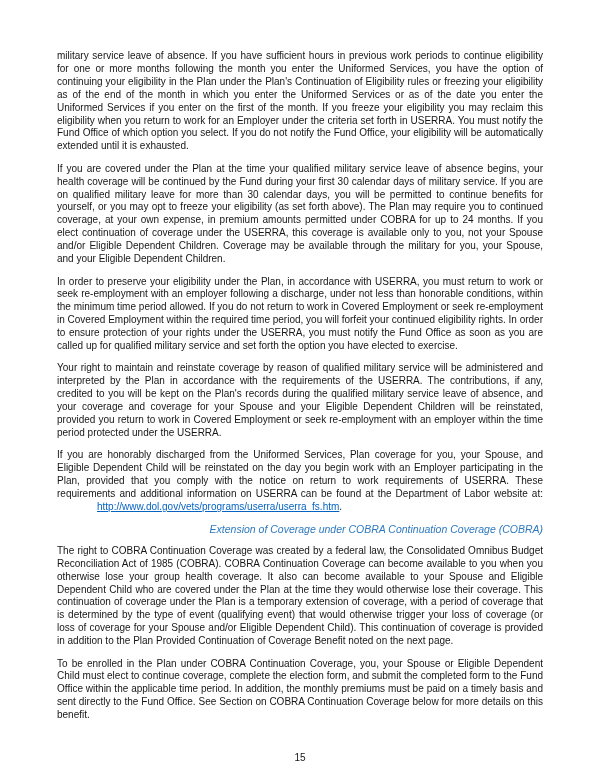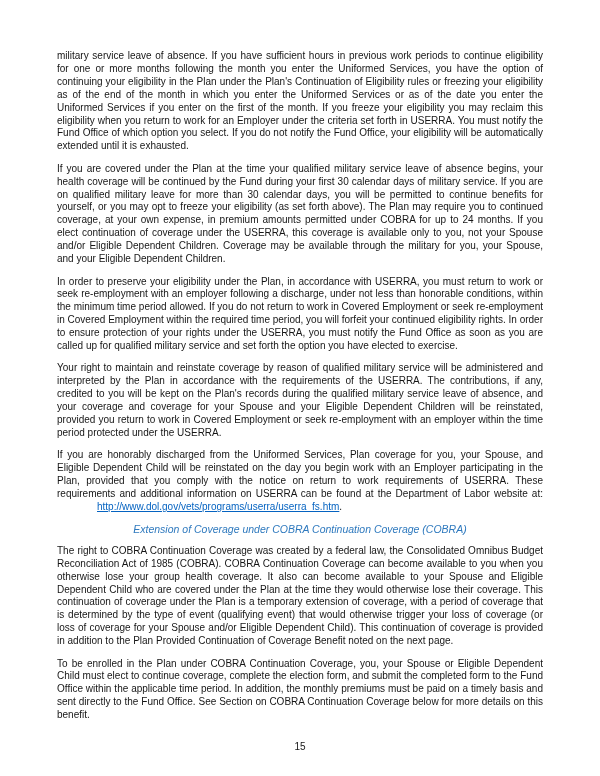--- a/index.html
+++ b/index.html
@@ -23,34 +23,34 @@
   .body-para {
     margin: 0 0 9.5px 0;
     text-align: justify;
   }
   .section-heading {
     margin: 2px 0 8.5px 0;
     font-size: 10.5px;
     font-weight: normal;
     font-style: italic;
     color: var(--heading-blue, #2e79be);
-    text-align: center;
+    text-align: right;
   }
   .bold-phrase {
     font-weight: normal;
   }
   .doc-link {
     color: var(--link-blue, #0563c1);
     text-decoration: underline;
     cursor: pointer;
     padding-left: 40px;
   }
   .page-number {
     position: absolute;
-    bottom: 22px;
+    bottom: 11px;
     left: 0;
     right: 0;
     text-align: center;
     font-size: 10px;
     color: #161616;
   }
 </style>
 </head>
 <body>
 

